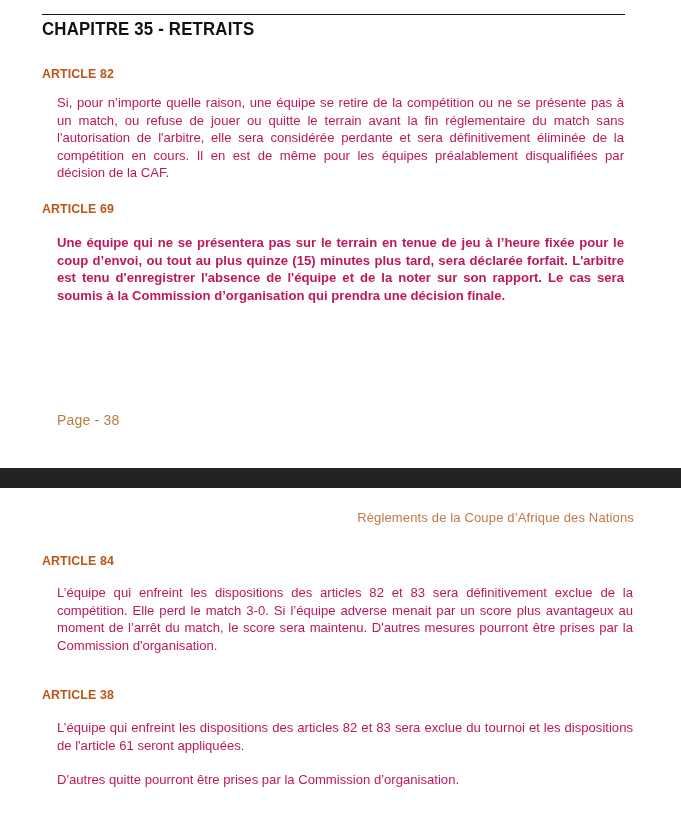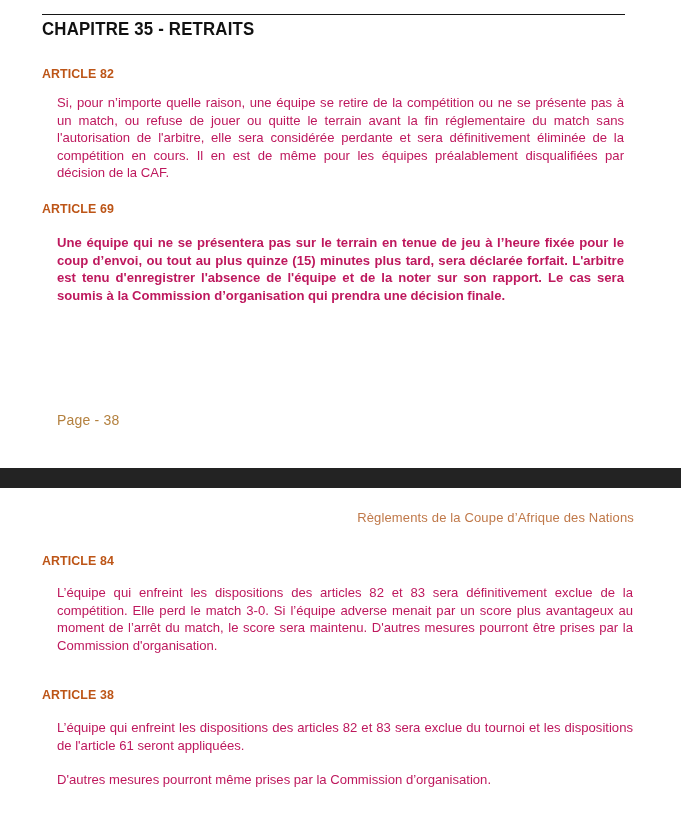--- a/index.html
+++ b/index.html
@@ -171,14 +171,14 @@
   <div class="running-header">Règlements de la Coupe d’Afrique des Nations</div>
 
   <div class="article-heading" id="heading-84">ARTICLE 84</div>
 
   <div class="body-para" id="para-84">L’équipe qui enfreint les dispositions des articles 82 et 83 sera définitivement exclue de la compétition. Elle perd le match 3-0. Si l’équipe adverse menait par un score plus avantageux au moment de l’arrêt du match, le score sera maintenu. D'autres mesures pourront être prises par la Commission d'organisation.</div>
 
   <div class="article-heading" id="heading-85">ARTICLE 38</div>
 
   <div class="body-para" id="para-85-a">L’équipe qui enfreint les dispositions des articles 82 et 83 sera exclue du tournoi et les dispositions de l'article 61 seront appliquées.</div>
 
-  <div class="body-para" id="para-85-b">D'autres mesures pourront même prises par la Commission d’organisation.</div>
+  <div class="body-para" id="para-85-b">D'autres quitte pourront être prises par la Commission d’organisation.</div>
 </div>
 
 </body></html>

